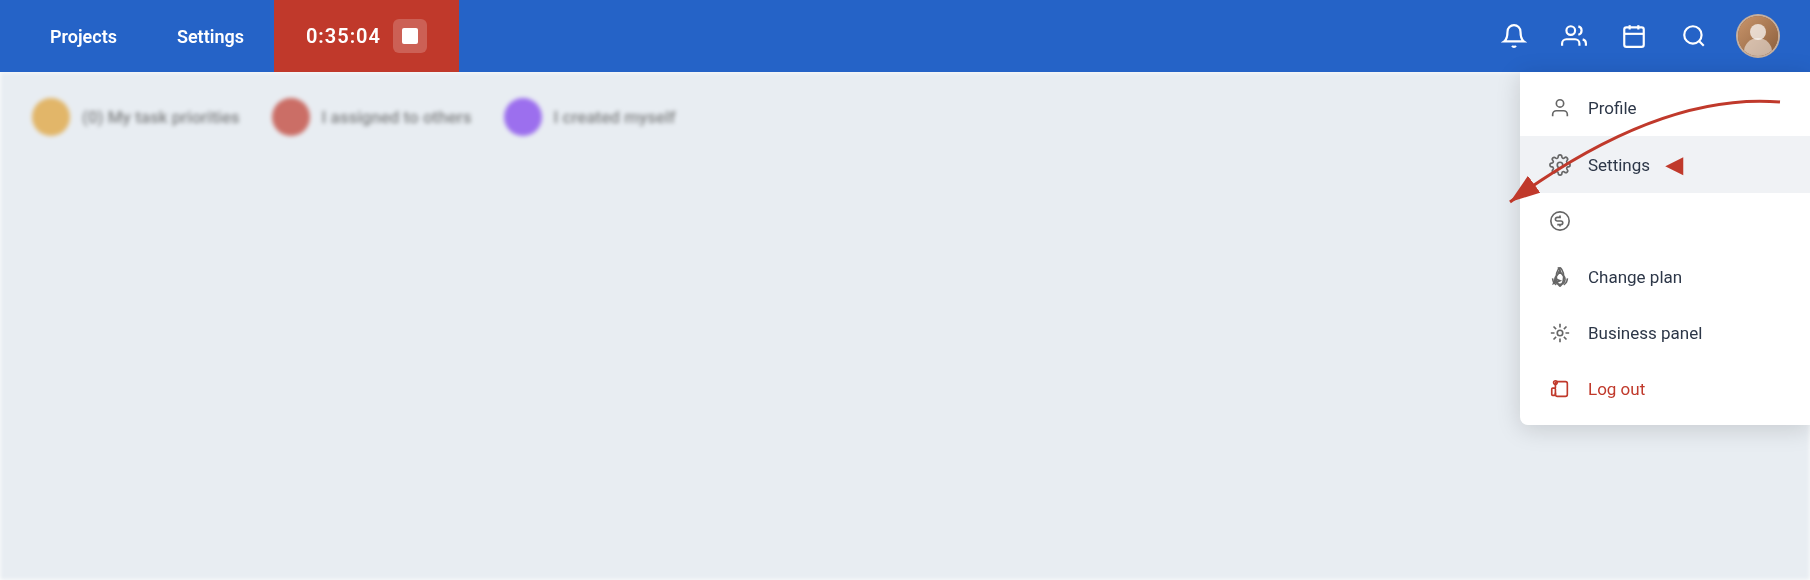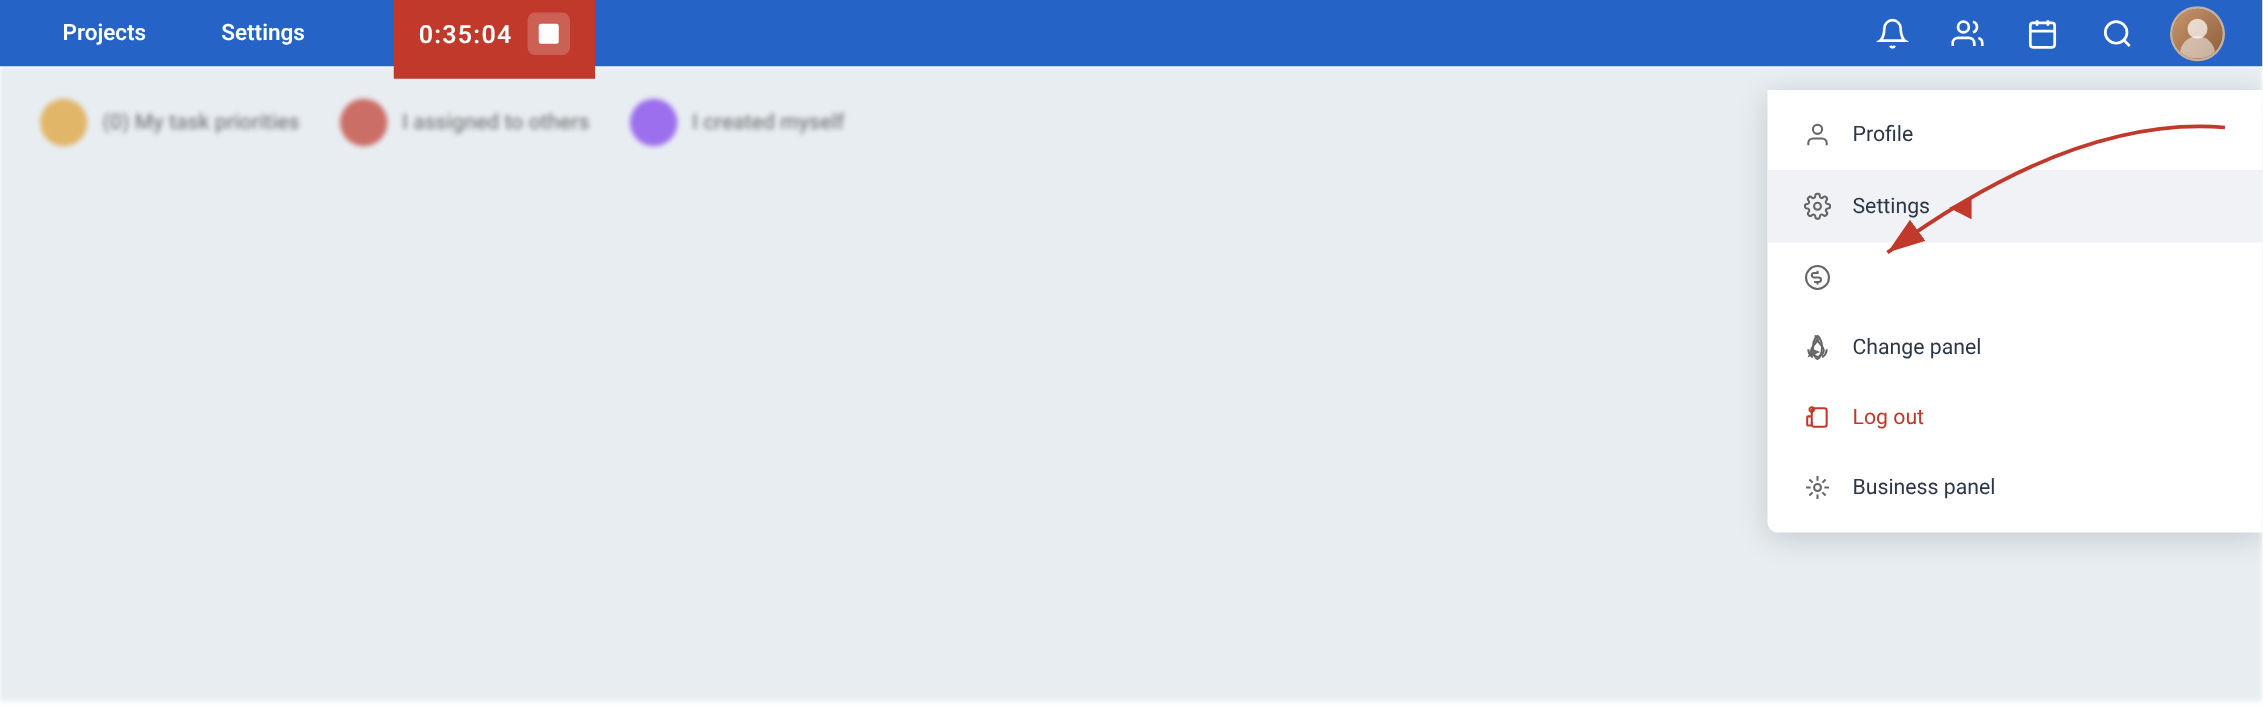--- a/index.html
+++ b/index.html
@@ -1,21 +1,21 @@
 <!DOCTYPE html>
 <html><head>
   <meta charset="utf-8">
   <style>
     * { box-sizing: border-box; margin: 0; padding: 0; }
     body { font-family: -apple-system, BlinkMacSystemFont, 'Segoe UI', Roboto, sans-serif; width: 1810px; height: 580px; overflow: hidden; position: relative; }
 
     
     .navbar {
       background-color: #2563c7;
-      height: 53px;
+      height: 72px;
       display: flex;
       align-items: center;
       padding: 0 20px;
       position: relative;
       z-index: 10;
     }
     .nav-left {
       display: flex;
       align-items: center;
       gap: 0;
@@ -30,24 +30,23 @@
       align-items: center;
       cursor: pointer;
       white-space: nowrap;
     }
 
     .timer-section {
       background-color: #c0392b;
       height: 72px;
       display: flex;
       align-items: center;
-      padding: 0 20px;
+      padding: 0 32px;
       gap: 12px;
       cursor: pointer;
-      margin-left: 41px;
     }
     .timer-text {
       color: white;
       font-size: 20px;
       font-weight: 600;
       letter-spacing: 1px;
     }
     .timer-stop-btn {
       width: 34px;
       height: 34px;
@@ -183,21 +182,21 @@
       justify-content: center;
       box-shadow: 0 1px 4px rgba(0,0,0,0.15);
       cursor: pointer;
     }
 
     
     .dropdown-menu {
       position: absolute;
       top: 72px;
       right: 0;
-      width: 396px;
+      width: 290px;
       background: white;
       box-shadow: 0 4px 24px rgba(0,0,0,0.15);
       border-radius: 0 0 0 8px;
       z-index: 100;
       padding: 8px 0;
     }
     .dropdown-item {
       display: flex;
       align-items: center;
       gap: 16px;
@@ -355,43 +354,43 @@
       <svg width="22" height="22" viewBox="0 0 24 24">
         <path d="M9.5 2A2.5 2.5 0 0 1 12 4.5v0A2.5 2.5 0 0 1 9.5 7a2.5 2.5 0 0 1 0 0"></path>
         <path d="M12 4.5c0 4.5 5.5 5.5 5.5 10a5.5 5.5 0 0 1-11 0c0-4.5 5.5-5.5 5.5-10"></path>
         <path d="M4 13.5a8 8 0 0 0 4 7"></path>
         <path d="M20 13.5a8 8 0 0 1-4 7"></path>
 
         <path d="M5 19l2-5 5 2-7 3z"></path>
         <path d="M12 2s4 2 4 10-4 10-4 10-4-2-4-10 4-10 4-10z"></path>
       </svg>
     </div>
-    <span>Change panel</span>
+    <span>Change plan</span>
+  </div>
+
+  <div class="dropdown-item">
+    <div class="dropdown-icon">
+      <svg width="22" height="22" viewBox="0 0 24 24">
+        <circle cx="12" cy="12" r="3"></circle>
+        <path d="M12 2v4M12 18v4M4.93 4.93l2.83 2.83M16.24 16.24l2.83 2.83M2 12h4M18 12h4M4.93 19.07l2.83-2.83M16.24 7.76l2.83-2.83"></path>
+      </svg>
+    </div>
+    <span>Business panel</span>
   </div>
 
   <div class="dropdown-item logout">
     <div class="dropdown-icon">
       <svg width="22" height="22" viewBox="0 0 24 24" stroke="#c0392b">
         <rect x="3" y="11" width="4" height="8" rx="1"></rect>
         <path d="M7 8V6a2 2 0 0 1 2-2h9a2 2 0 0 1 2 2v12a2 2 0 0 1-2 2H9a2 2 0 0 1-2-2v-2"></path>
         <circle cx="7" cy="5" r="2"></circle>
         <path d="M7 7v4"></path>
       </svg>
     </div>
     <span>Log out</span>
-  </div>
-
-  <div class="dropdown-item">
-    <div class="dropdown-icon">
-      <svg width="22" height="22" viewBox="0 0 24 24">
-        <circle cx="12" cy="12" r="3"></circle>
-        <path d="M12 2v4M12 18v4M4.93 4.93l2.83 2.83M16.24 16.24l2.83 2.83M2 12h4M18 12h4M4.93 19.07l2.83-2.83M16.24 7.76l2.83-2.83"></path>
-      </svg>
-    </div>
-    <span>Business panel</span>
   </div>
 </div>
 
 <svg class="arrow-annotation" viewBox="0 0 500 300" xmlns="http://www.w3.org/2000/svg">
   <defs>
     <marker id="arrowhead" markerWidth="10" markerHeight="7" refX="10" refY="3.5" orient="auto">
       <polygon points="0 0, 10 3.5, 0 7" fill="#c0392b"></polygon>
     </marker>
   </defs>
   <path d="M 470 30 Q 350 20 200 130" stroke="#c0392b" stroke-width="3" fill="none" marker-end="url(#arrowhead)"></path>

